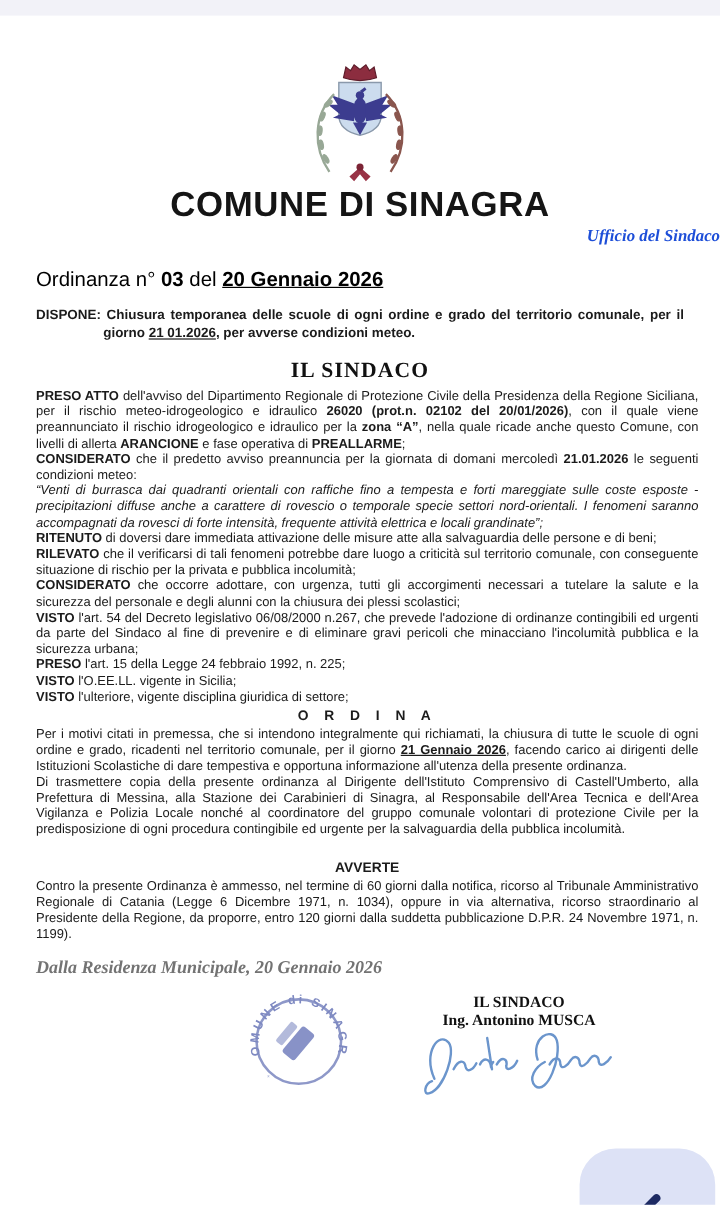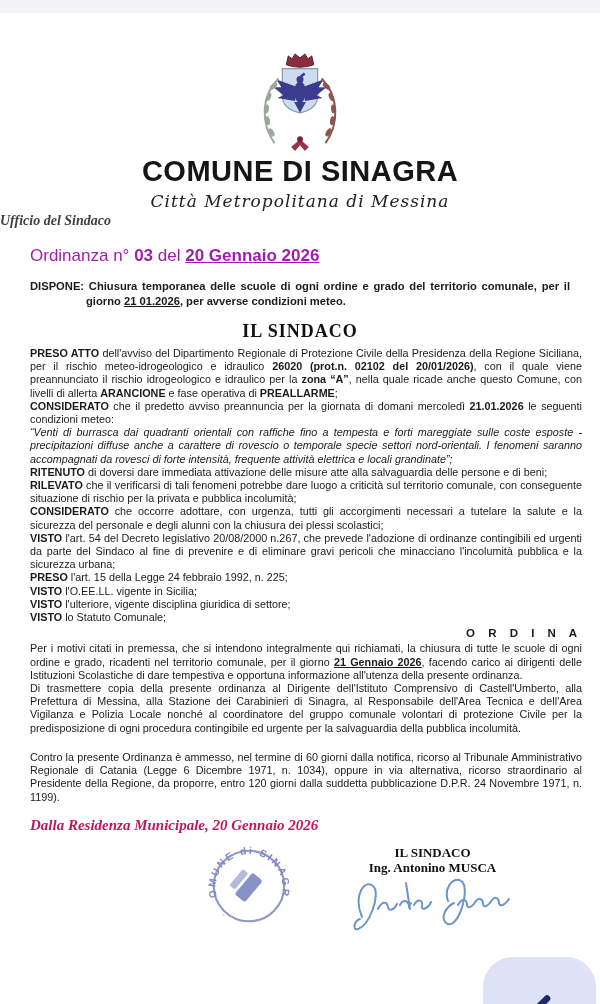--- a/index.html
+++ b/index.html
@@ -5,36 +5,36 @@
   html,body{margin:0;padding:0;background:#ffffff;}
   body{width:600px;height:1004px;position:relative;overflow:hidden;
        font-family:"Liberation Sans",sans-serif;color:#1b1b1b;}
   .top-strip{position:absolute;top:0;left:0;width:600px;height:13px;background:#f2f2f8;}
   .doc{position:absolute;top:13px;left:0;width:600px;}
   .crest{display:block;margin:40px auto 0 auto;width:118px;height:100px;}
   .muni-title{text-align:center;font-size:29px;font-weight:bold;letter-spacing:.5px;
               color:#151515;margin:2px 0 0 0;}
   .muni-sub{text-align:center;font-family:"DejaVu Serif","Liberation Serif",serif;
             font-style:italic;font-size:17px;letter-spacing:1px;color:#222;margin-top:3px;}
-  .muni-office{text-align:left;font-family:"Liberation Serif",serif;font-style:italic;
-               font-weight:bold;font-size:14px;color:#404040;margin-top:2px;}
-  .ord-line{margin:17px 30px 0 30px;font-size:17px;color:#a21caf;}
+  .muni-office{text-align:right;font-family:"Liberation Serif",serif;font-style:italic;
+               font-weight:bold;font-size:14px;color:#1d4ed8;margin-top:2px;}
+  .ord-line{margin:17px 30px 0 30px;font-size:17px;color:#000000;}
   .oggetto{margin:13px 30px 0 30px;font-size:11.2px;line-height:15px;font-weight:bold;
            text-align:justify;padding-left:56px;text-indent:-56px;}
   .sindaco-head{text-align:center;font-family:"Liberation Serif",serif;font-weight:bold;
                 font-size:18px;letter-spacing:1px;margin-top:12px;color:#111;}
   .bodytxt{margin:5px 18px 0 30px;font-size:10.8px;line-height:13.2px;text-align:justify;}
   .bodytxt p{margin:0;}
   .quote{font-weight:normal;font-style:italic;}
-  .sec-head{text-align:right;font-weight:bold;font-size:11.5px;margin:3px 0 2px 0;}
+  .sec-head{text-align:center;font-weight:bold;font-size:11.5px;margin:3px 0 2px 0;}
   .sec-head.spread{letter-spacing:5px;}
   .gap{height:16px;}
   b.u{text-decoration:underline;}
   .dateline{margin:13px 30px 0 30px;font-family:"Liberation Serif",serif;
-            font-weight:bold;font-style:italic;font-size:15px;color:#be185d;}
+            font-weight:bold;font-style:italic;font-size:15px;color:#737373;}
   .closing{position:relative;height:112px;margin-top:6px;}
   .stamp{position:absolute;left:205px;top:2px;width:88px;height:88px;opacity:.78;}
   .signer{position:absolute;left:330px;top:5px;width:205px;text-align:center;
           font-family:"Liberation Serif",serif;font-weight:bold;font-size:13px;
           line-height:15px;color:#111;}
   .signature{position:absolute;left:348px;top:33px;width:188px;height:64px;}
   .fab{position:absolute;left:483px;top:957px;width:113px;height:90px;border-radius:30px;
        background:#dde2f6;display:flex;align-items:flex-end;justify-content:center;
        padding-bottom:28px;box-sizing:border-box;cursor:pointer;}
   .fab svg{width:30px;height:30px;}
@@ -77,21 +77,20 @@
       <ellipse cx="94" cy="57" rx="4" ry="1.8" transform="rotate(85 94 57)"></ellipse>
       <ellipse cx="93" cy="69" rx="4" ry="1.8" transform="rotate(100 93 69)"></ellipse>
       <ellipse cx="89" cy="81" rx="4" ry="1.8" transform="rotate(120 89 81)"></ellipse>
     </g>
 
     <path d="M60,88 l-9,8 4,4 5,-6 5,6 4,-4 z" fill="#993346"></path>
     <circle cx="60" cy="88" r="3" fill="#7c2436"></circle>
   </svg>
 
   <div class="muni-title">COMUNE DI SINAGRA</div>
-  <div class="muni-sub">Città Metropolitana di Messina</div>
   <div class="muni-office">Ufficio del Sindaco</div>
 
   <div class="ord-line"><span>Ordinanza n° </span><b>03</b><span> del </span><b class="u">20 Gennaio 2026</b></div>
 
   <p class="oggetto"><span>DISPONE:</span><span> Chiusura temporanea delle scuole di ogni ordine e grado del territorio comunale, per il giorno </span><b class="u">21 01.2026</b><span>, per avverse condizioni meteo.</span></p>
 
   <div class="sindaco-head">IL SINDACO</div>
 
   <div class="bodytxt">
     <p><b>PRESO ATTO</b><span> dell'avviso del Dipartimento Regionale di Protezione Civile della Presidenza  della Regione Siciliana, per il rischio meteo-idrogeologico e idraulico </span><b>26020 (prot.n. 02102 del 20/01/2026)</b><span>, con il quale viene preannunciato il rischio idrogeologico e idraulico per la </span><b>zona “A”</b><span>, nella quale ricade anche questo Comune, con livelli di allerta </span><b>ARANCIONE</b><span> e fase operativa di </span><b>PREALLARME</b><span>;</span></p>
@@ -99,39 +98,39 @@
     <p><b>CONSIDERATO</b><span> che il predetto avviso preannuncia per la giornata di domani mercoledì </span><b>21.01.2026</b><span> le seguenti condizioni meteo:</span></p>
 
     <p class="quote">“Venti di burrasca dai quadranti orientali con raffiche fino a tempesta e forti mareggiate sulle coste esposte  - precipitazioni diffuse anche a carattere di rovescio o temporale specie settori nord-orientali. I fenomeni saranno accompagnati da rovesci di forte intensità, frequente attività elettrica e locali grandinate”;</p>
 
     <p><b>RITENUTO</b><span> di doversi dare immediata attivazione delle misure atte alla salvaguardia delle persone e di beni;</span></p>
 
     <p><b>RILEVATO</b><span> che il verificarsi di tali fenomeni potrebbe dare luogo a criticità sul territorio comunale, con conseguente situazione di rischio per la privata e pubblica incolumità;</span></p>
 
     <p><b>CONSIDERATO</b><span> che occorre adottare, con urgenza, tutti gli accorgimenti necessari a tutelare la salute e la sicurezza del personale e degli alunni con la chiusura dei plessi scolastici;</span></p>
 
-    <p><b>VISTO</b><span> l'art. 54 del Decreto legislativo 20/08/2000 n.267, che prevede l'adozione di ordinanze contingibili ed urgenti da parte del Sindaco al fine di prevenire e di eliminare gravi pericoli che minacciano l'incolumità pubblica e la sicurezza urbana;</span></p>
+    <p><b>VISTO</b><span> l'art. 54 del Decreto legislativo 06/08/2000 n.267, che prevede l'adozione di ordinanze contingibili ed urgenti da parte del Sindaco al fine di prevenire e di eliminare gravi pericoli che minacciano l'incolumità pubblica e la sicurezza urbana;</span></p>
 
     <p><b>PRESO</b><span> l'art. 15 della Legge 24 febbraio 1992, n. 225;</span></p>
 
     <p><b>VISTO</b><span> l'O.EE.LL. vigente in Sicilia;</span></p>
 
     <p><b>VISTO</b><span> l'ulteriore, vigente disciplina giuridica di settore;</span></p>
 
-    <p><b>VISTO</b><span> lo Statuto Comunale;</span></p>
 
     <div class="sec-head spread">O R D I N A</div>
 
     <p><span>Per i motivi citati in premessa, che si intendono integralmente qui richiamati, la chiusura di tutte le scuole di ogni ordine e grado, ricadenti nel territorio comunale, per il giorno </span><b class="u">21 Gennaio 2026</b><span>, facendo carico ai dirigenti delle Istituzioni Scolastiche di dare tempestiva e opportuna informazione all'utenza della presente ordinanza.</span></p>
 
 
     <p>Di trasmettere copia della presente ordinanza al Dirigente dell'Istituto Comprensivo di Castell'Umberto, alla Prefettura di Messina, alla Stazione dei Carabinieri di Sinagra,  al Responsabile dell'Area Tecnica e dell'Area Vigilanza e Polizia Locale nonché al coordinatore del gruppo comunale volontari di protezione Civile per la predisposizione di ogni procedura contingibile ed urgente per la salvaguardia della pubblica incolumità.</p>
 
     <div class="gap"></div>
 
+    <div class="sec-head">AVVERTE</div>
 
     <p>Contro la presente Ordinanza è ammesso, nel termine di 60 giorni dalla notifica, ricorso  al Tribunale Amministrativo Regionale di Catania (Legge 6 Dicembre 1971, n. 1034), oppure in via alternativa, ricorso straordinario al Presidente della Regione, da proporre, entro 120 giorni dalla suddetta pubblicazione D.P.R. 24 Novembre 1971, n. 1199).</p>
   </div>
 
   <div class="dateline">Dalla Residenza Municipale, 20 Gennaio 2026</div>
 
   <div class="closing">
 
     <svg class="stamp" viewBox="0 0 100 100">
       <circle cx="50" cy="50" r="40" fill="none" stroke="#6f7cba" stroke-width="2.4"></circle>

